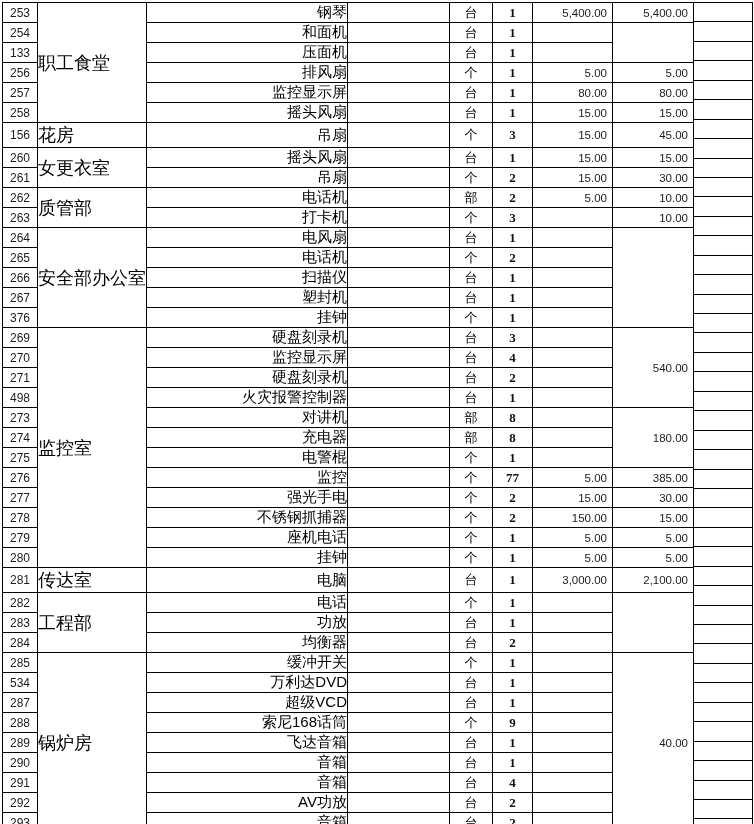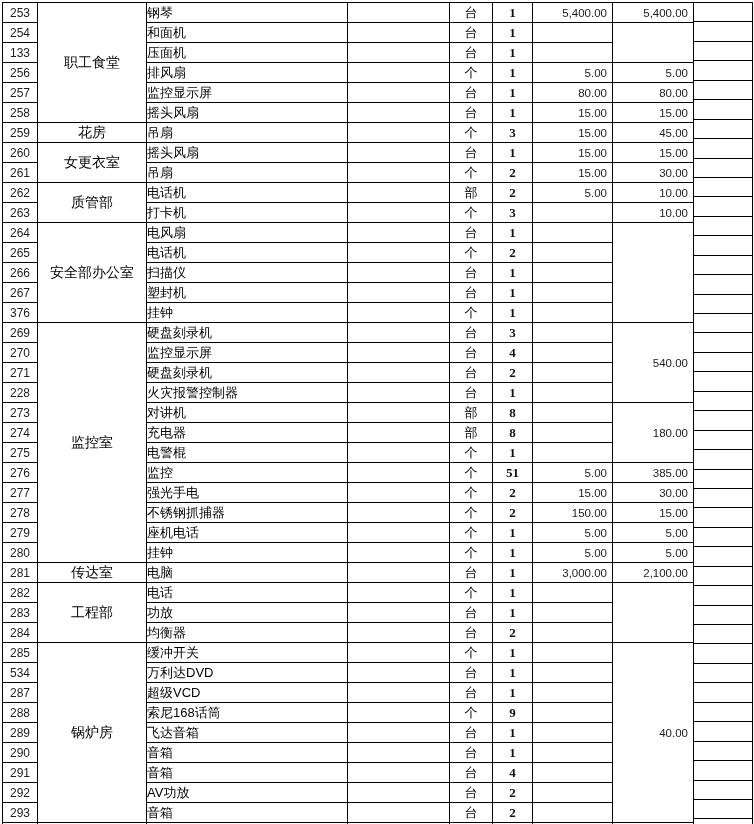--- a/index.html
+++ b/index.html
@@ -9,22 +9,22 @@
   }
   table.main{
     position:absolute;left:2px;top:2px;
     border-collapse:collapse;table-layout:fixed;
   }
   table.main td{
     border:1px solid #000;height:19px;padding:0;
     overflow:hidden;white-space:nowrap;vertical-align:middle;
   }
   .c-num{text-align:center;font-size:12px;color:#1c1c1c;font-family:"Liberation Sans",sans-serif;}
-  .c-dept{text-align:center;font-size:14px;}
-  .c-item{text-align:left;font-size:13px;}
+  .c-dept{font-size:18px;}
+  .c-item{text-align:right;font-size:15px;}
   .c-blank{}
   .c-unit{text-align:center;font-size:13px;}
   .c-qty{text-align:center;font-size:13px;font-weight:bold;font-family:"Liberation Serif",serif;color:#111;}
   .c-price,.c-total{text-align:right;padding-right:5px !important;font-size:11.5px;color:#1c1c1c;}
   
   .side{
     position:absolute;left:693px;top:2px;width:60px;height:822px;
     border-top:1px solid #000;box-sizing:border-box;overflow:hidden;
   }
   .side-cell{
@@ -99,21 +99,21 @@
         <tr>
           <td class="c-num">258</td>
           <td class="c-item">摇头风扇</td>
           <td class="c-blank"></td>
           <td class="c-unit">台</td>
           <td class="c-qty">1</td>
           <td class="c-price">15.00</td>
           <td class="c-total" rowspan="1">15.00</td>
         </tr>
         <tr>
-          <td class="c-num">259</td>
+          <td class="c-num">156</td>
           <td class="c-dept" rowspan="1">花房</td>
           <td class="c-item">吊扇</td>
           <td class="c-blank"></td>
           <td class="c-unit">个</td>
           <td class="c-qty">3</td>
           <td class="c-price">15.00</td>
           <td class="c-total" rowspan="1">45.00</td>
         </tr>
         <tr>
           <td class="c-num">260</td>
@@ -215,21 +215,21 @@
         </tr>
         <tr>
           <td class="c-num">271</td>
           <td class="c-item">硬盘刻录机</td>
           <td class="c-blank"></td>
           <td class="c-unit">台</td>
           <td class="c-qty">2</td>
           <td class="c-price"></td>
         </tr>
         <tr>
-          <td class="c-num">228</td>
+          <td class="c-num">498</td>
           <td class="c-item">火灾报警控制器</td>
           <td class="c-blank"></td>
           <td class="c-unit">台</td>
           <td class="c-qty">1</td>
           <td class="c-price"></td>
         </tr>
         <tr>
           <td class="c-num">273</td>
           <td class="c-item">对讲机</td>
           <td class="c-blank"></td>
@@ -252,21 +252,21 @@
           <td class="c-blank"></td>
           <td class="c-unit">个</td>
           <td class="c-qty">1</td>
           <td class="c-price"></td>
         </tr>
         <tr>
           <td class="c-num">276</td>
           <td class="c-item">监控</td>
           <td class="c-blank"></td>
           <td class="c-unit">个</td>
-          <td class="c-qty">51</td>
+          <td class="c-qty">77</td>
           <td class="c-price">5.00</td>
           <td class="c-total" rowspan="1">385.00</td>
         </tr>
         <tr>
           <td class="c-num">277</td>
           <td class="c-item">强光手电</td>
           <td class="c-blank"></td>
           <td class="c-unit">个</td>
           <td class="c-qty">2</td>
           <td class="c-price">15.00</td>

